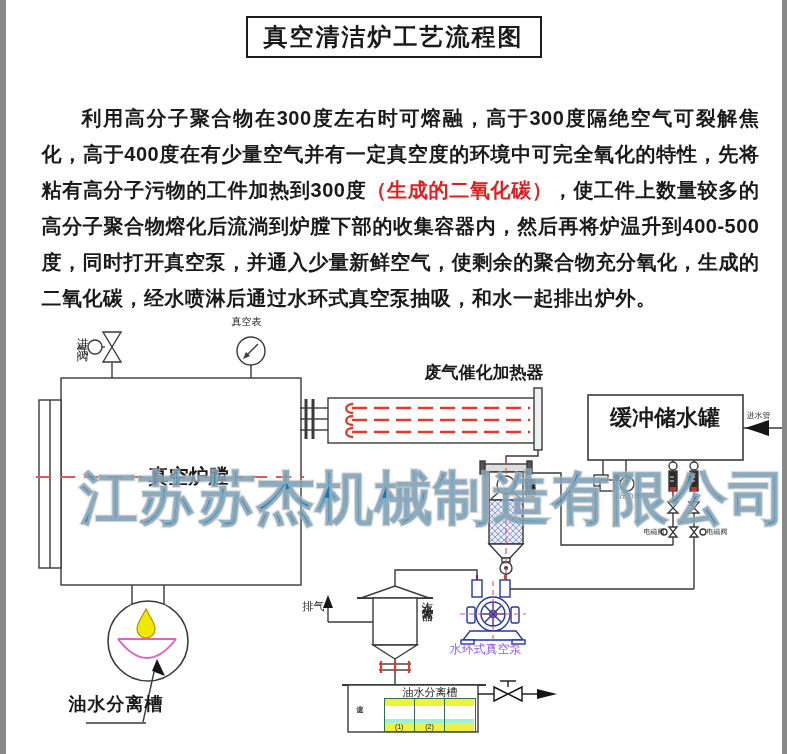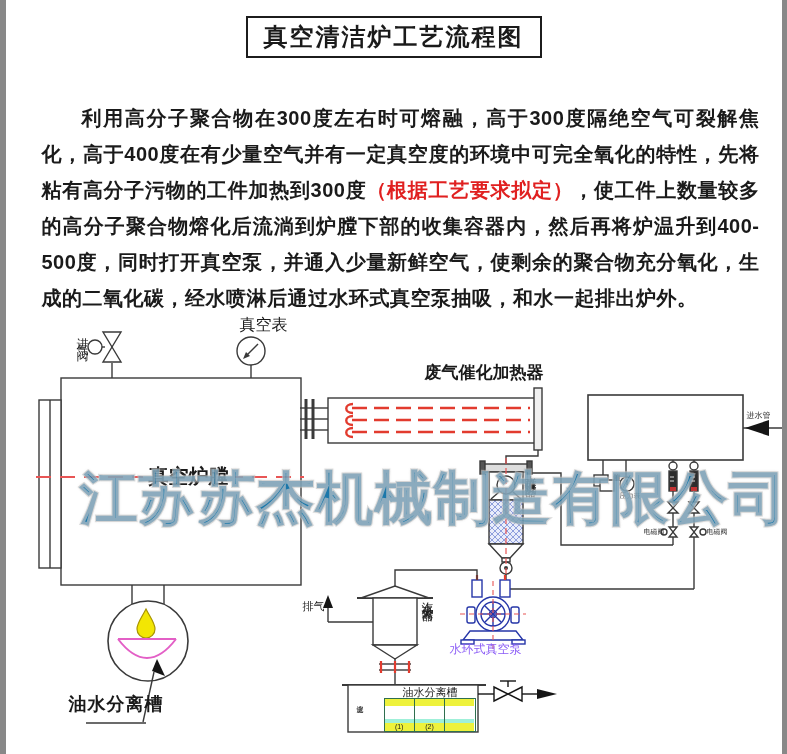--- a/index.html
+++ b/index.html
@@ -34,21 +34,21 @@
   .comp .cy{height:4px;background:#9ff0d9;}
   .comp .y2{height:8px;background:#eef23c;font-size:7px;text-align:center;line-height:8px;}
 </style>
 </head>
 <body>
 
 <div class="canvas">
 
   <div class="title-box">真空清洁炉工艺流程图</div>
 
-  <p class="para"><span>利用高分子聚合物在300度左右时可熔融，高于300度隔绝空气可裂解焦化，高于400度在有少量空气并有一定真空度的环境中可完全氧化的特性，先将粘有高分子污物的工件加热到300度</span><span class="red">（根据工艺要求拟定）</span><span>，使工件上数量较多的高分子聚合物熔化后流淌到炉膛下部的收集容器内，然后再将炉温升到400-500度，同时打开真空泵，并通入少量新鲜空气，使剩余的聚合物充分氧化，生成的二氧化碳，经水喷淋后通过水环式真空泵抽吸，和水一起排出炉外。</span></p>
+  <p class="para"><span>利用高分子聚合物在300度左右时可熔融，高于300度隔绝空气可裂解焦化，高于400度在有少量空气并有一定真空度的环境中可完全氧化的特性，先将粘有高分子污物的工件加热到300度</span><span class="red">（生成的二氧化碳）</span><span>，使工件上数量较多的高分子聚合物熔化后流淌到炉膛下部的收集容器内，然后再将炉温升到400-500度，同时打开真空泵，并通入少量新鲜空气，使剩余的聚合物充分氧化，生成的二氧化碳，经水喷淋后通过水环式真空泵抽吸，和水一起排出炉外。</span></p>
 
   <svg class="wires" width="787" height="754" viewBox="0 0 787 754">
     <defs>
       <pattern id="xhatch" width="6" height="6" patternUnits="userSpaceOnUse">
         <rect width="6" height="6" fill="#e9edfb"></rect>
         <path d="M0,0 L6,6 M6,0 L0,6" stroke="#8f9fdd" stroke-width="1"></path>
       </pattern>
     </defs>
 
     <g stroke="#3a3a3a" stroke-width="1.4" fill="none">
@@ -233,23 +233,24 @@
           <path d="M112 639 Q141 677 170 639" fill="none"></path>
         </g>
         <polygon points="151,659 159,676 146,671" fill="#151515" stroke="none"></polygon>
         <line x1="148" y1="672" x2="137" y2="722"></line>
         <line x1="80" y1="723" x2="140" y2="723"></line>
       </g>
     </g>
   </svg>
 
   <div class="vlbl" style="left:71px;top:328px;font-size:12px;letter-spacing:6px;">进气阀</div>
-  <div class="lbl" style="left:234px;top:316px;font-size:16px;">真空表</div>
+  <div class="lbl" style="left:226px;top:316px;font-size:10px;">真空表</div>
   <div class="lbl chamber-lbl" style="left:137px;top:465px;">真空炉膛</div>
   <div class="lbl heater-lbl" style="left:388px;top:364px;margin-left:31px;">废气催化加热器</div>
+  <div class="lbl tank-lbl" style="left:582px;top:406px;width:155px;">缓冲储水罐</div>
   <div class="lbl small" style="left:741px;top:412px;">进水管</div>
   <div class="vlbl tiny" style="left:608px;top:468px;">液位控制器</div>
   <div class="lbl tiny" style="left:614px;top:492px;">压力表</div>
   <div class="lbl tiny" style="left:638px;top:528px;">电磁阀</div>
   <div class="lbl tiny" style="left:701px;top:528px;">电磁阀</div>
   <div class="vlbl" style="left:519px;top:466px;font-size:12px;letter-spacing:2px;">水喷淋洗涤器</div>
   <div class="vlbl" style="left:416px;top:592px;font-size:12px;letter-spacing:2px;">汽水分离器</div>
   <div class="lbl" style="left:297px;top:600px;font-size:11px;">排气</div>
   <div class="lbl" style="left:444px;top:643px;font-size:12px;color:#8b5cf6;">水环式真空泵</div>
   <div class="lbl" style="left:397px;top:686px;font-size:11px;text-align:center;">油水分离槽</div>

